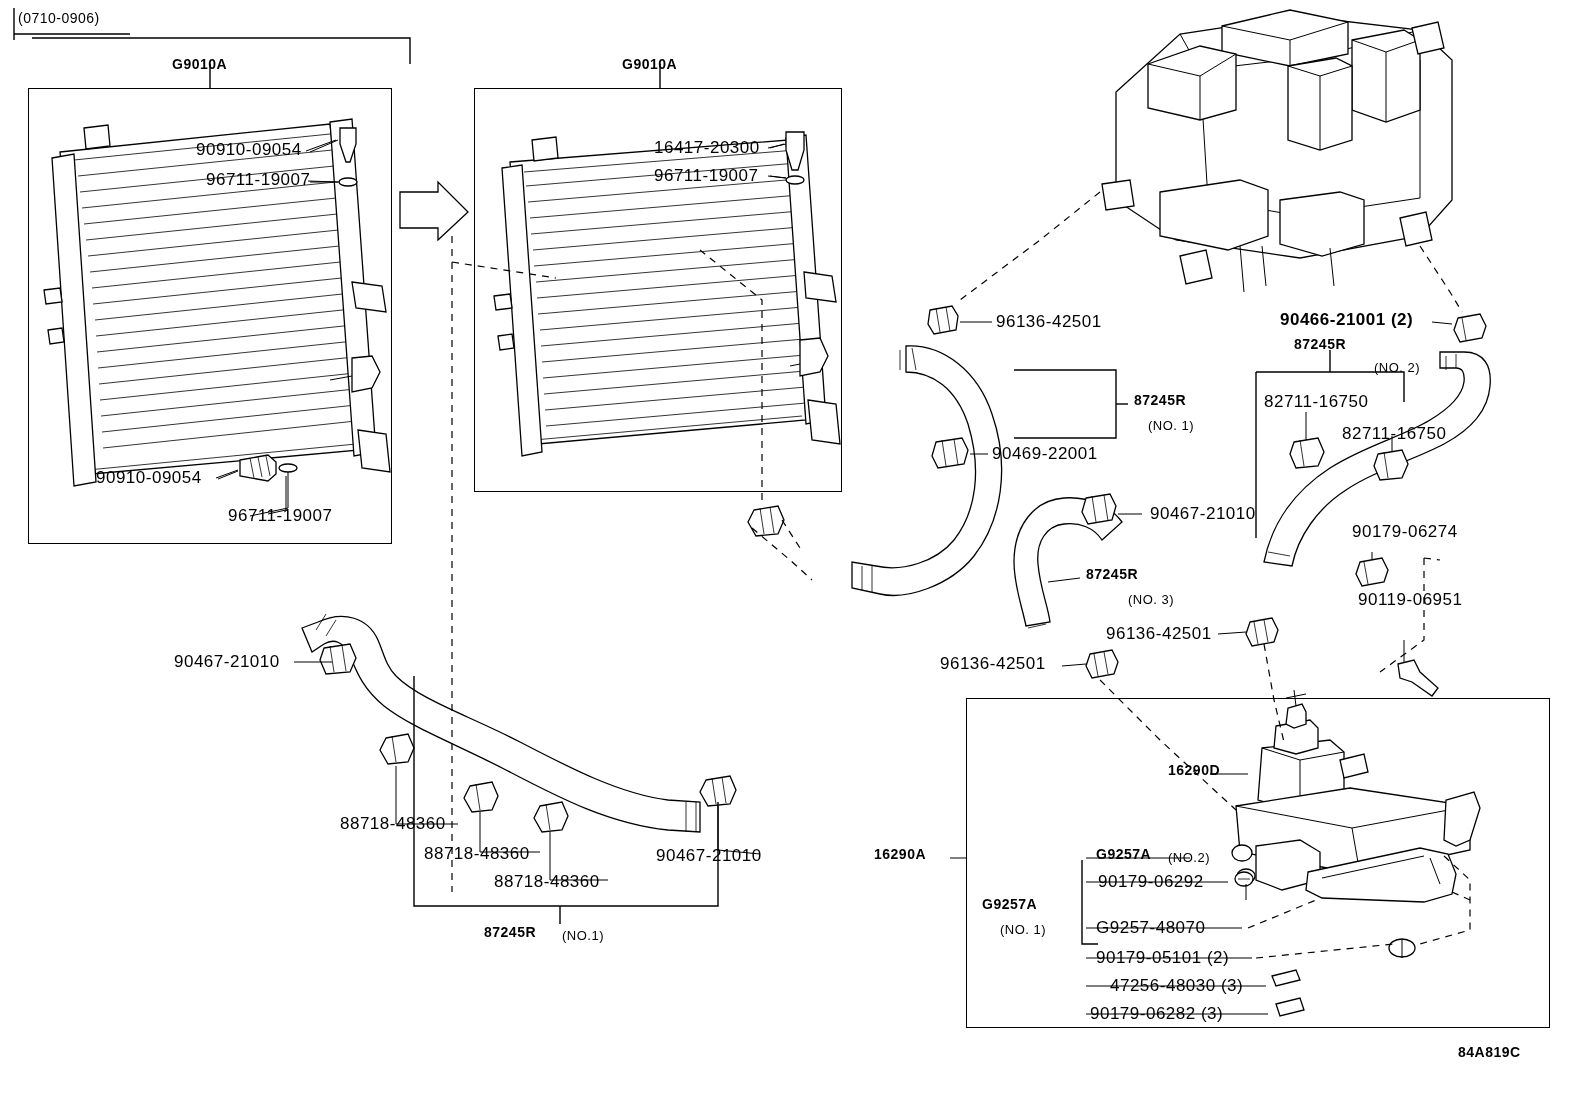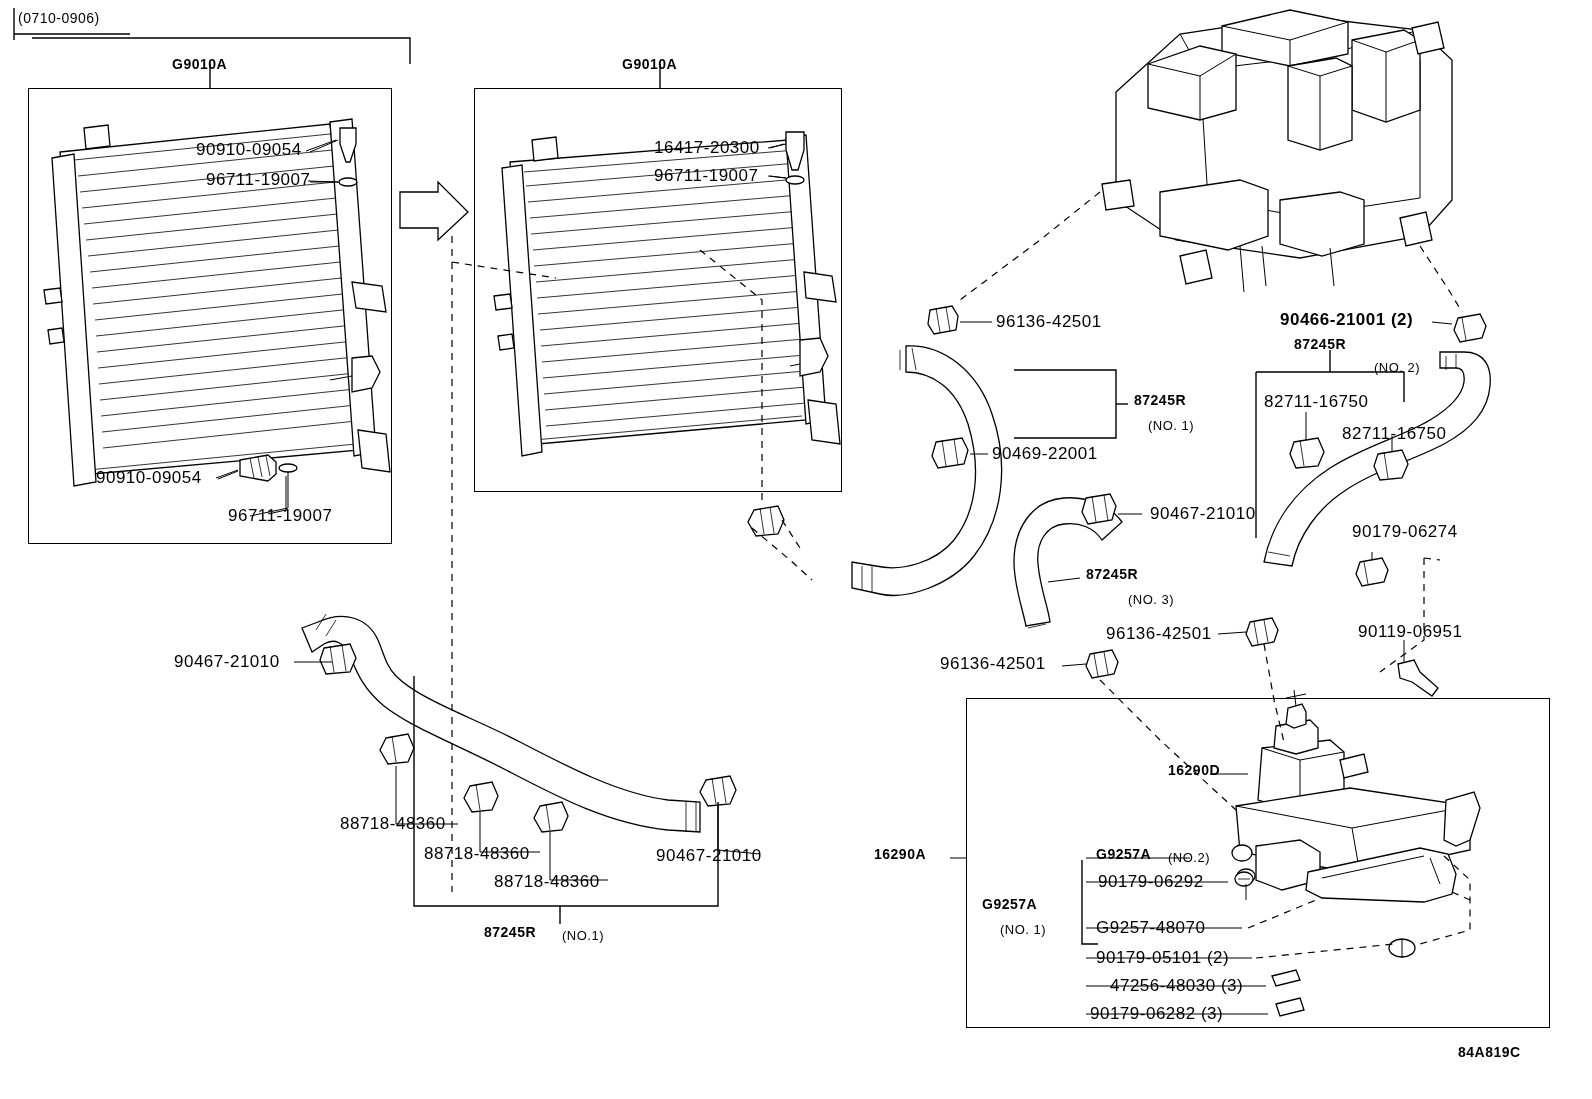--- a/index.html
+++ b/index.html
@@ -339,21 +339,21 @@
 <div class="lbl sub" style="left:1148px;top:418px;">(NO. 1)</div>
 
 <div class="lbl" style="left:992px;top:444px;">90469-22001</div>
 <div class="lbl" style="left:1150px;top:504px;">90467-21010</div>
 <div class="lbl" style="left:1326px;top:522px;margin-left:26px;">90179-06274</div>
 
 <div class="lbl bold" style="left:1086px;top:566px;">87245R</div>
 <div class="lbl sub" style="left:1128px;top:592px;">(NO. 3)</div>
 
 <div class="lbl" style="left:1106px;top:624px;">96136-42501</div>
-<div class="lbl" style="left:1358px;top:622px;">90119-06951</div>
+<div class="lbl" style="left:1358px;top:590px;">90119-06951</div>
 <div class="lbl" style="left:940px;top:654px;">96136-42501</div>
 
 <div class="lbl" style="left:174px;top:652px;">90467-21010</div>
 <div class="lbl" style="left:340px;top:814px;">88718-48360</div>
 <div class="lbl" style="left:424px;top:844px;">88718-48360</div>
 <div class="lbl" style="left:494px;top:872px;">88718-48360</div>
 <div class="lbl" style="left:656px;top:846px;">90467-21010</div>
 
 <div class="lbl bold" style="left:484px;top:924px;">87245R</div>
 <div class="lbl sub" style="left:562px;top:928px;">(NO.1)</div>

